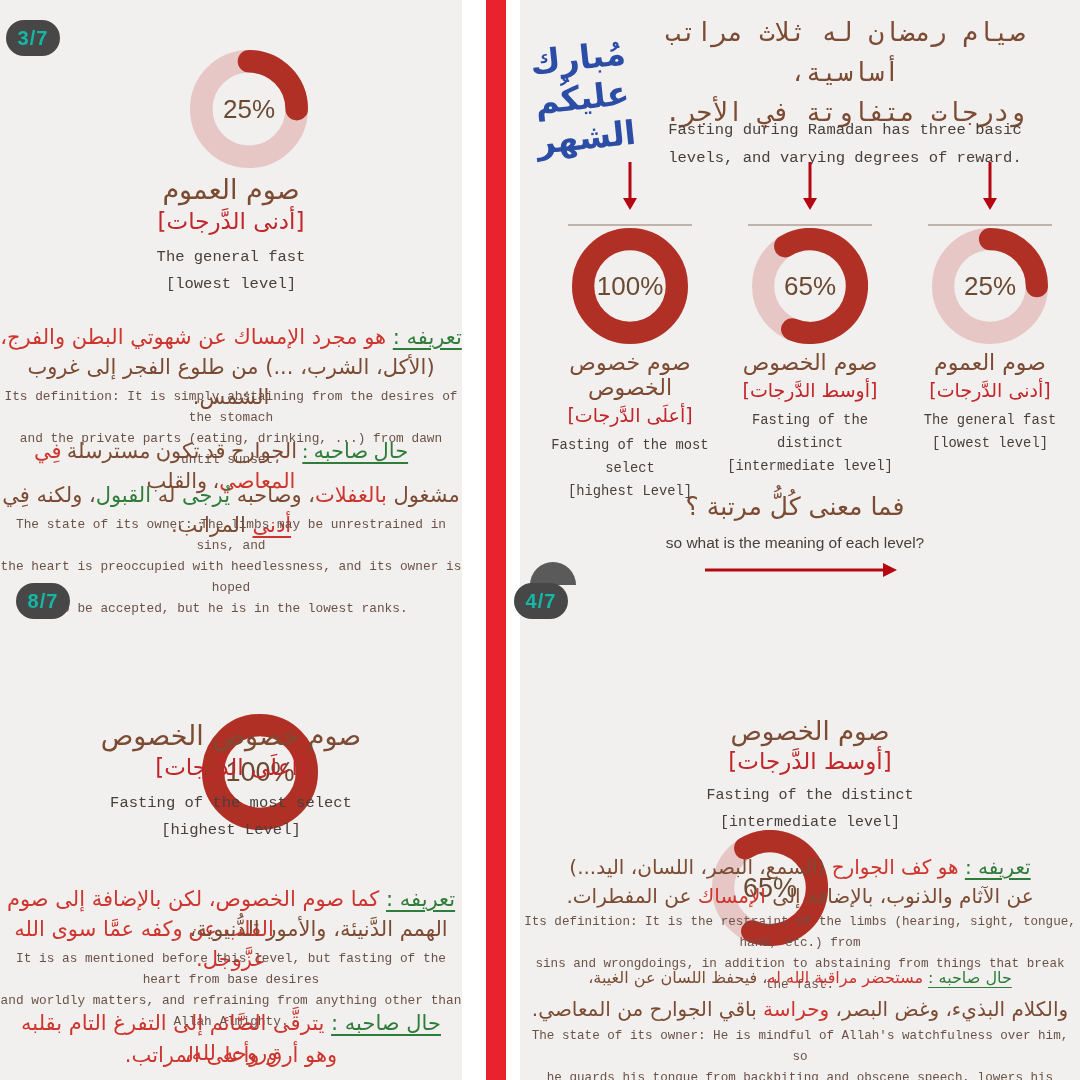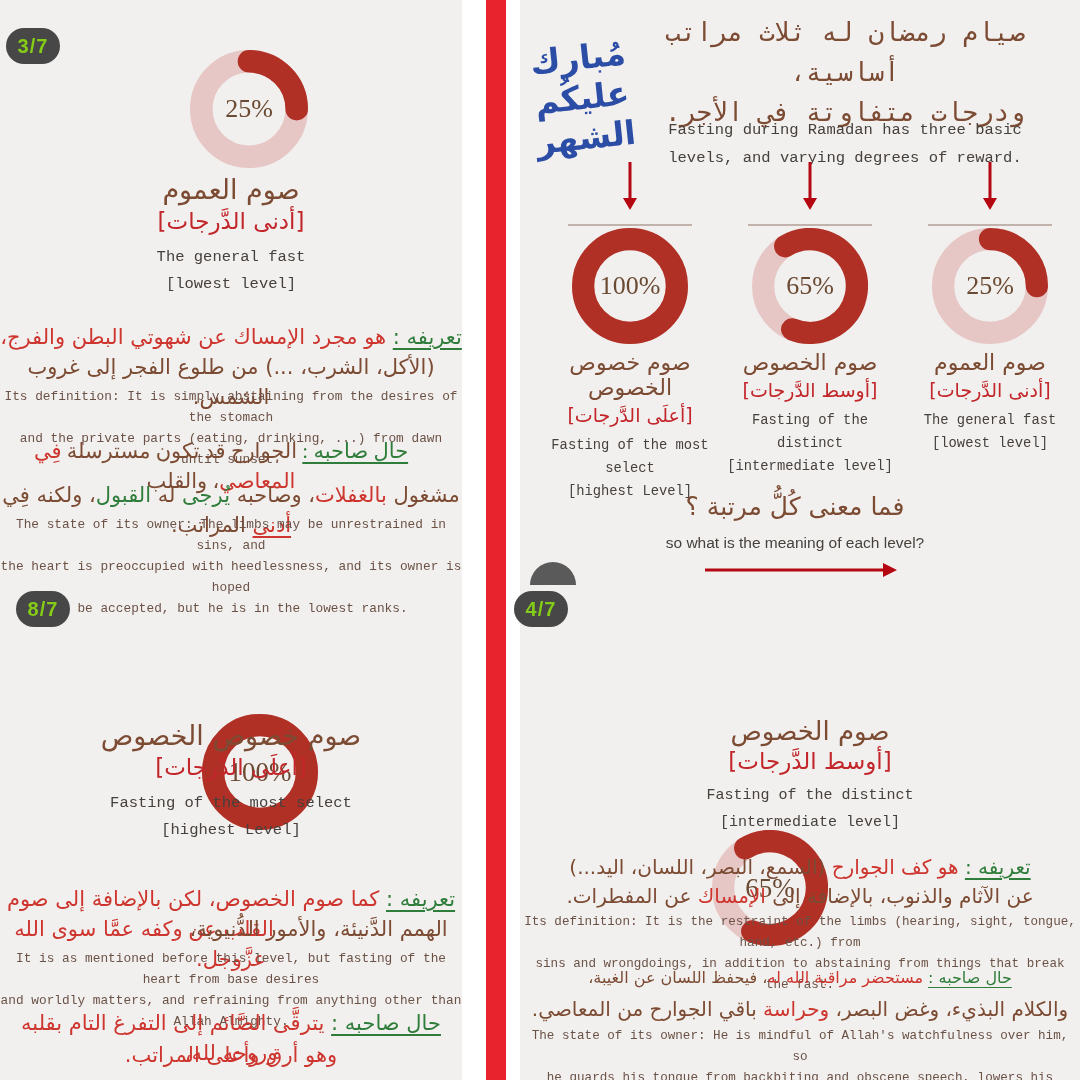--- a/index.html
+++ b/index.html
@@ -26,30 +26,30 @@
   .center{text-align:center;}
   .ar{font-family:"DejaVu Sans",sans-serif;direction:rtl;unicode-bidi:embed;}
   .en{font-family:"Liberation Sans","DejaVu Sans",sans-serif;}
   .pre{white-space:pre-line;font-family:Liberation Mono, monospace;}
 
   
   .divider-white{left:462px;top:0;width:58px;height:1080px;background:#ffffff;}
   .divider-red{left:486px;top:0;width:20px;height:1080px;background:var(--divider-red);}
 
   
-  .badge{background:var(--badge);color:#84cc16;font-family:"Liberation Sans",sans-serif;
+  .badge{background:var(--badge);color:#14b8a6;font-family:"Liberation Sans",sans-serif;
          font-size:20px;font-weight:bold;width:54px;height:36px;border-radius:18px;
-         display:flex;align-items:center;justify-content:center;letter-spacing:1px;margin-top:8px;}
+         display:flex;align-items:center;justify-content:center;letter-spacing:1px;}
   .half-circle{width:46px;height:23px;border-radius:46px 46px 0 0;background:#5a5a5a;}
 
   
   .donut{position:relative;}
   .donut svg{display:block;}
   .donut .pct{position:absolute;inset:0;display:flex;align-items:center;justify-content:center;
-              font-family:Liberation Serif, serif;color:var(--pct);}
+              font-family:Liberation Sans, sans-serif;color:var(--pct);}
 
   .h-ar{color:var(--brown);font-size:27px;}
   .lvl-ar{color:var(--label-red);font-size:23px;}
   .en-label{color:var(--en-dark);font-size:15.5px;line-height:27px;}
   .body-ar{font-size:21px;line-height:30px;}
   .body-en{color:var(--en-brown);font-size:12.8px;line-height:21px;}
 
   .seg-green{color:var(--green);}
   .seg-red{color:var(--body-red);}
   .seg-brown{color:var(--brown);}

